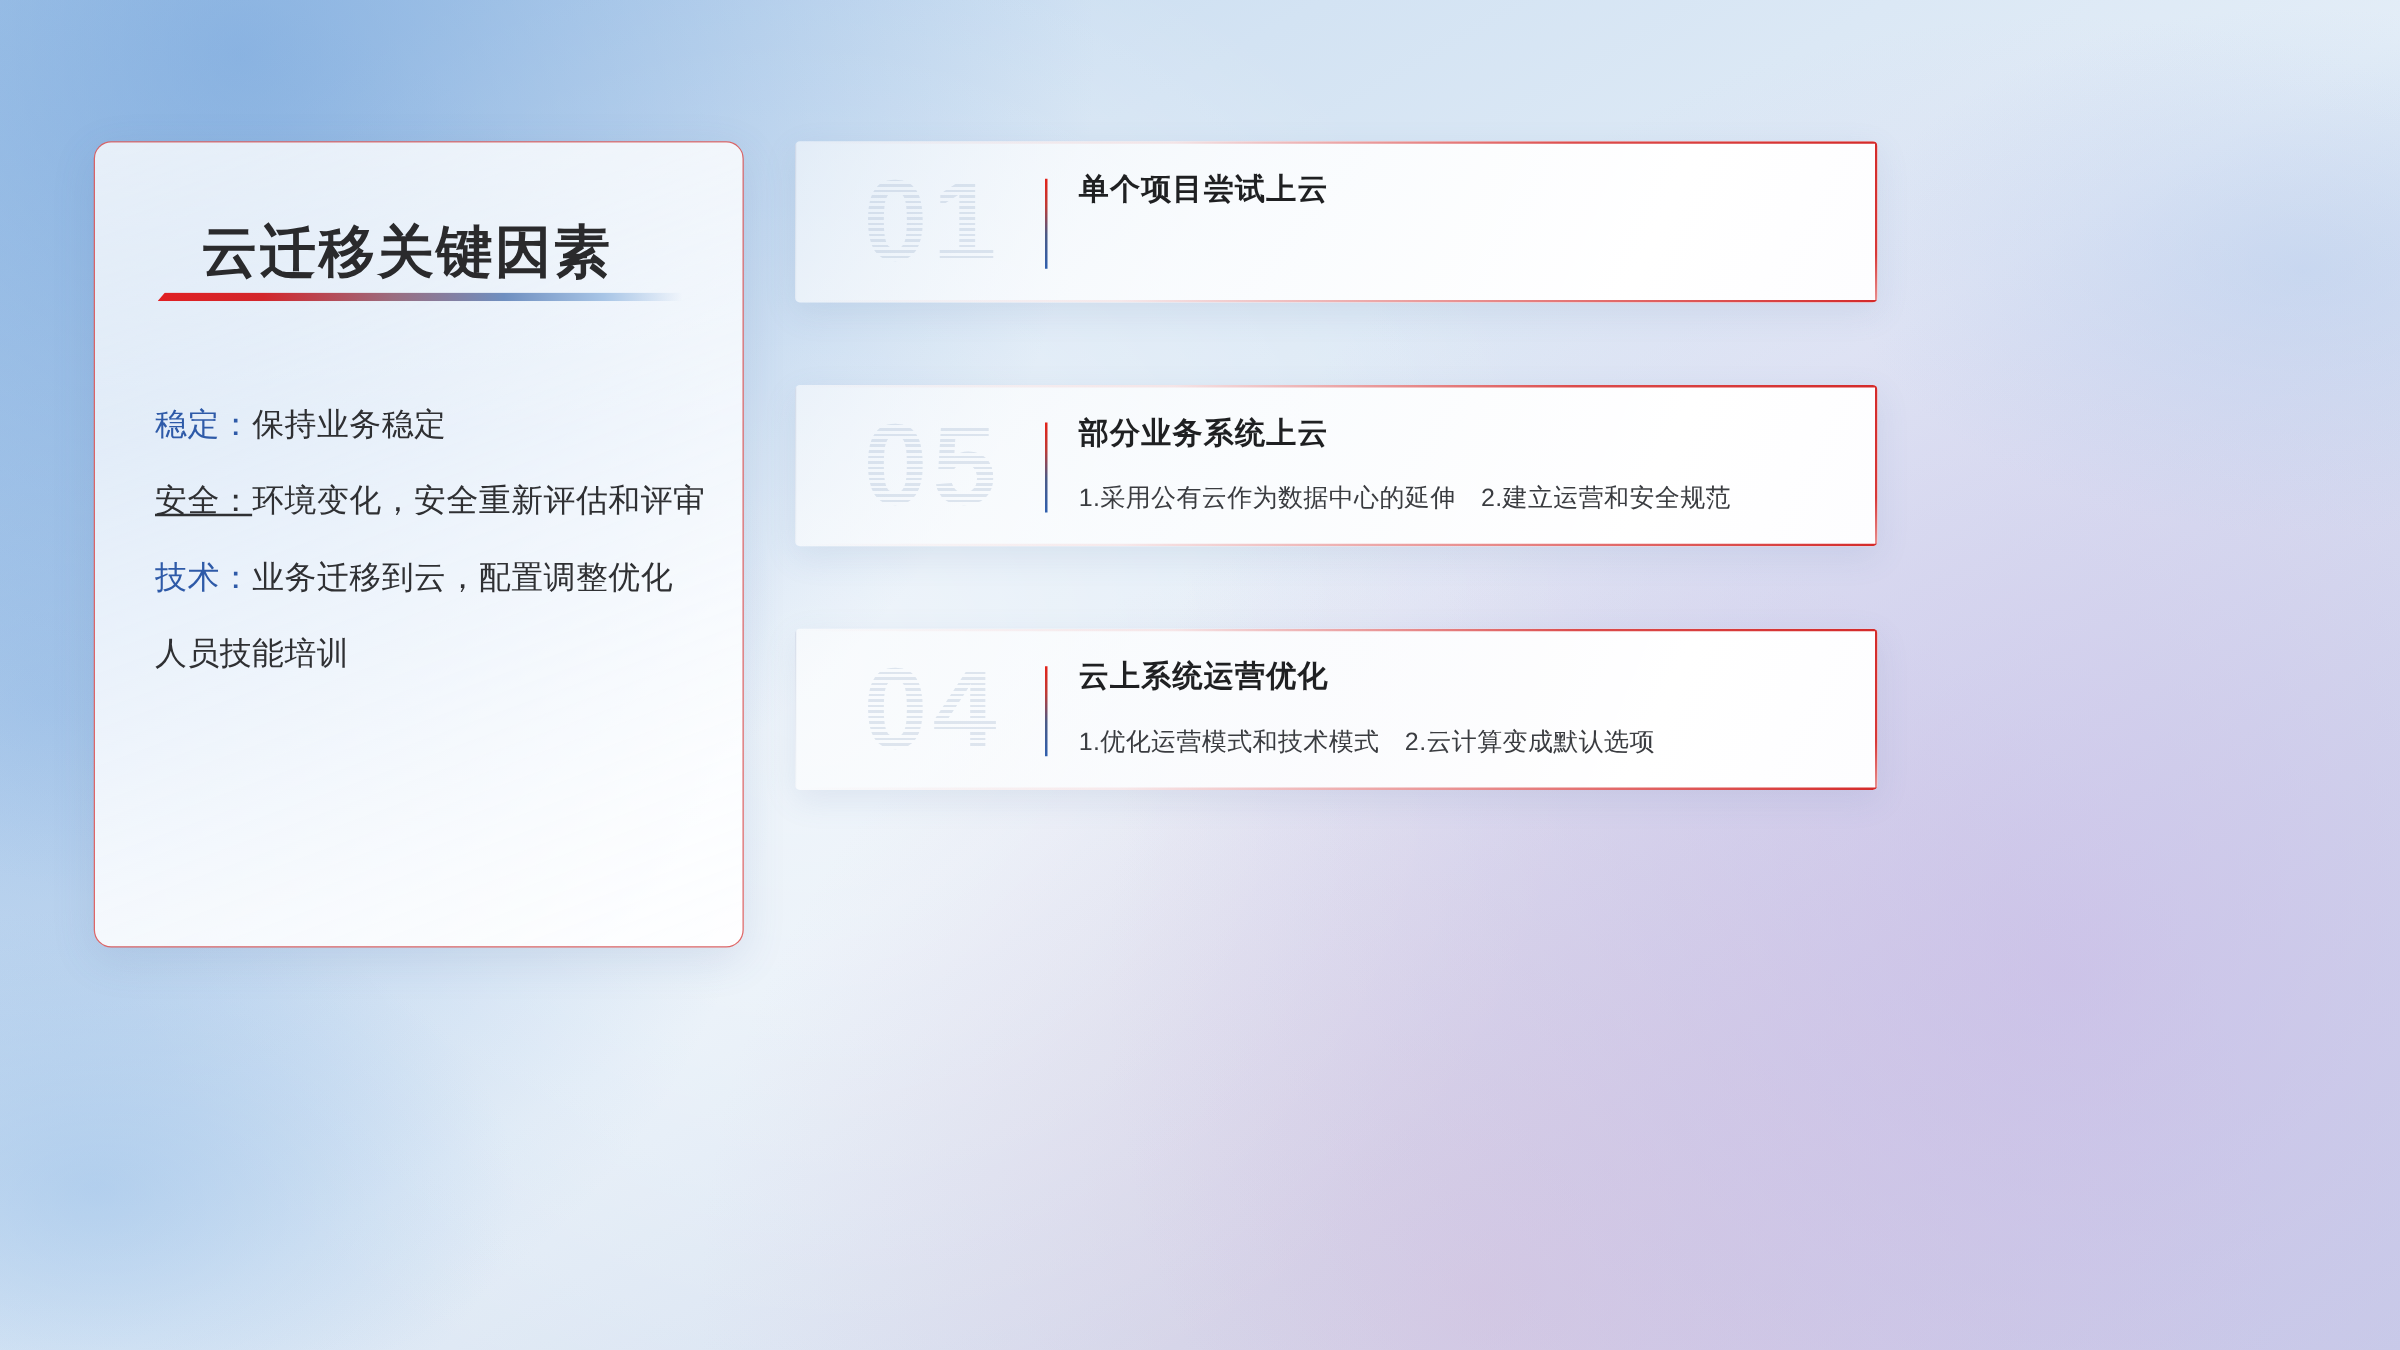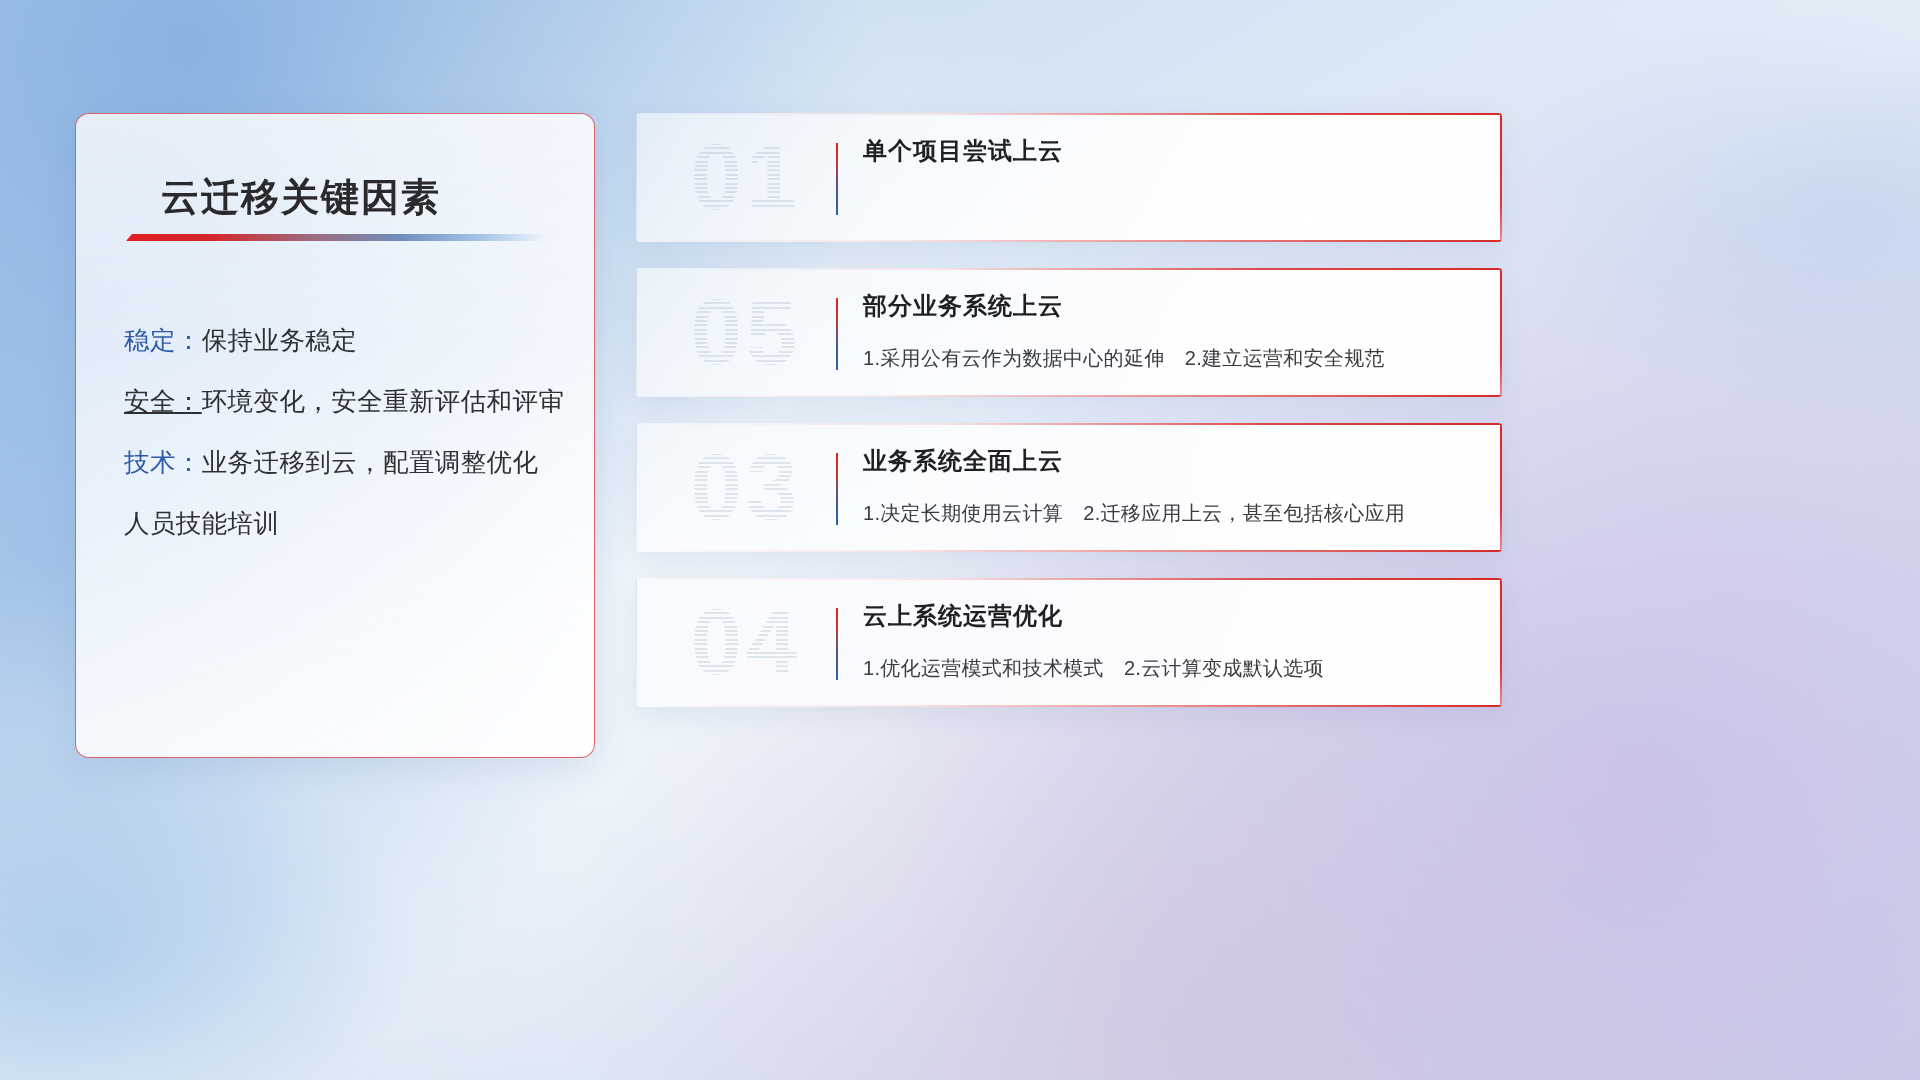--- a/index.html
+++ b/index.html
@@ -35,21 +35,21 @@
     box-shadow:0 10px 34px rgba(80,110,160,0.13);
     overflow:hidden;
   }
   #left-card .sheen{
     position:absolute;left:0;top:0;right:0;height:240px;
     background:linear-gradient(180deg,rgba(255,255,255,0.42),rgba(255,255,255,0));
     pointer-events:none;
   }
   #card-title{
     position:absolute;left:85px;top:58px;
-    font-size:38px;font-weight:bold;color:#2a2a2c;letter-spacing:2px;
+    font-size:45px;font-weight:bold;color:#2a2a2c;letter-spacing:2px;
     white-space:nowrap;
   }
   #title-rule{
     position:absolute;left:50px;top:120px;width:420px;height:7px;
     background:linear-gradient(90deg,#e01f22 0%,#d3262b 20%,#9a6d80 45%,#6f8fc0 66%,#a8c5e6 85%,rgba(200,220,240,0) 100%);
     clip-path:polygon(6px 0,100% 0,100% 100%,0 100%);
     border-radius:1px;
   }
   #left-list{
     position:absolute;left:36px;top:196px;right:24px;margin-left:12px;
@@ -57,21 +57,21 @@
   .li-row{
     font-size:25.5px;line-height:61px;color:#2f3033;white-space:nowrap;
     letter-spacing:0.4px;
   }
   .li-label{color:#2e5aa8;}
   .li-label.dark{color:#2f3033;text-decoration:underline;}
 
   
   #right-col{position:absolute;left:636px;top:113px;width:866px;}
   .step-card{
-    position:relative;width:866px;height:129px;margin-bottom:26px;
+    position:relative;width:866px;height:129px;margin-bottom:66px;
     border-radius:4px;
     background:linear-gradient(115deg,rgba(255,255,255,0.55) 0%,rgba(253,254,255,0.86) 38%,#ffffff 78%,#fdfdff 100%);
     box-shadow:0 8px 26px rgba(90,120,170,0.12);
     overflow:hidden;
   }
   .step-card .edge-top{
     position:absolute;left:0;top:0;height:1.6px;width:100%;
     background:linear-gradient(90deg,rgba(220,70,70,0) 0%,rgba(220,70,70,0.12) 35%,rgba(214,45,45,0.85) 72%,#d42a2a 100%);
   }
   .step-card .edge-right{
@@ -150,30 +150,20 @@
     <div class="edge-top"></div>
     <div class="edge-right"></div>
     <div class="edge-bottom"></div>
     <div class="edge-left"></div>
     <div class="step-num">05</div>
     <div class="step-divider"></div>
     <div class="step-title">部分业务系统上云</div>
     <div class="step-desc">1.采用公有云作为数据中心的延伸　2.建立运营和安全规范</div>
   </div>
 
-  <div class="step-card">
-    <div class="edge-top"></div>
-    <div class="edge-right"></div>
-    <div class="edge-bottom"></div>
-    <div class="edge-left"></div>
-    <div class="step-num">03</div>
-    <div class="step-divider"></div>
-    <div class="step-title">业务系统全面上云</div>
-    <div class="step-desc">1.决定长期使用云计算　2.迁移应用上云，甚至包括核心应用</div>
-  </div>
 
   <div class="step-card">
     <div class="edge-top"></div>
     <div class="edge-right"></div>
     <div class="edge-bottom"></div>
     <div class="edge-left"></div>
     <div class="step-num">04</div>
     <div class="step-divider"></div>
     <div class="step-title">云上系统运营优化</div>
     <div class="step-desc">1.优化运营模式和技术模式　2.云计算变成默认选项</div>

